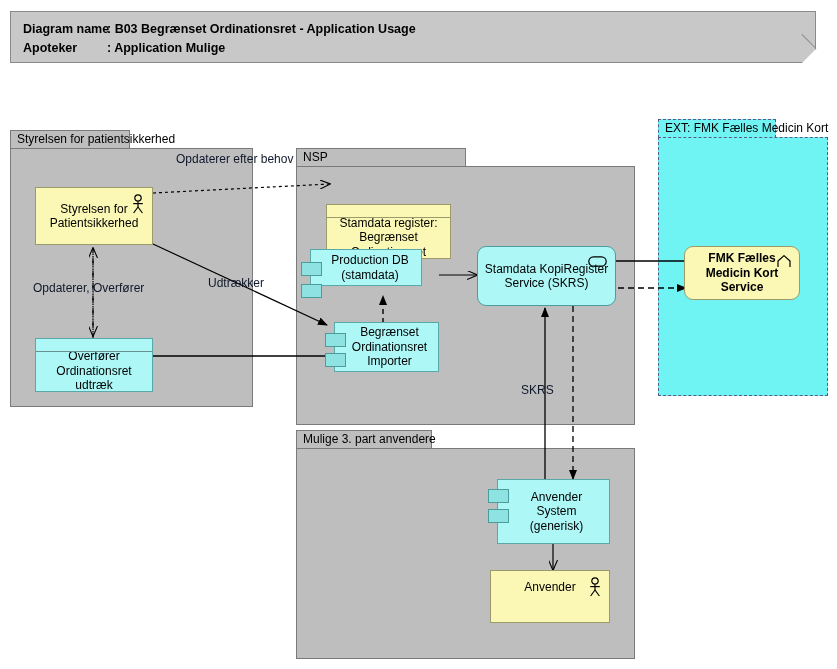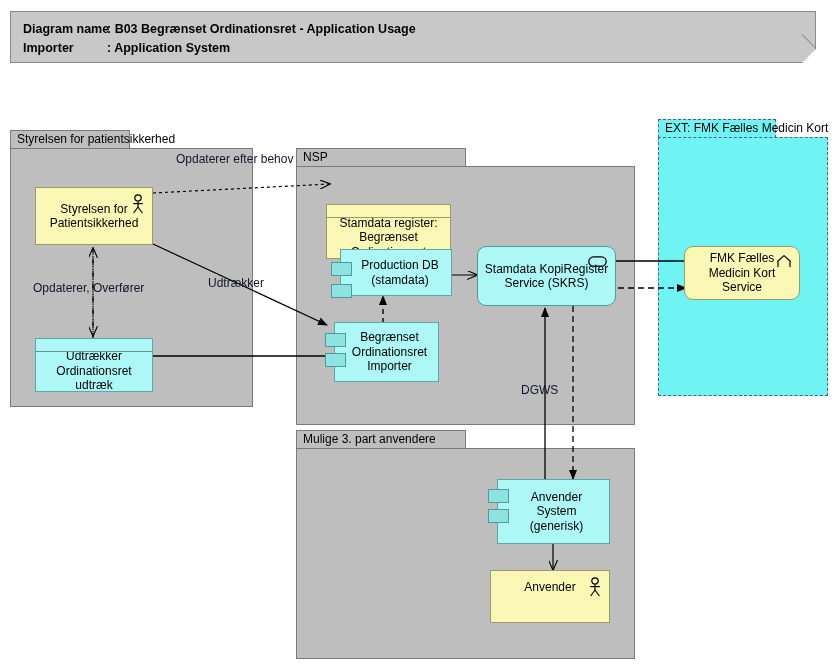--- a/index.html
+++ b/index.html
@@ -96,21 +96,21 @@
 </head>
 <body>
 
 <div id="canvas">
 
   <div class="banner">
     <div class="banner-row r1">
       <span class="banner-lbl w">Diagram name</span><span>: B03 Begrænset Ordinationsret - Application Usage</span>
     </div>
     <div class="banner-row r2">
-      <span class="banner-lbl w">Importer</span><span>: Application System</span>
+      <span class="banner-lbl w">Apoteker</span><span>: Application Mulige</span>
     </div>
     <div class="foldline"></div>
     <div class="fold"></div>
   </div>
 
   <div class="group solid" style="left:10px;top:130px;width:243px;height:277px;">
     <div class="tab" style="width:120px;">Styrelsen for patientsikkerhed</div>
     <div class="body"></div>
   </div>
 
@@ -118,21 +118,21 @@
     <div class="tab" style="width:170px;">NSP</div>
     <div class="body"></div>
   </div>
 
   <div class="group ext" style="left:658px;top:119px;width:170px;height:277px;">
     <div class="tab" style="width:118px;">EXT: FMK Fælles Medicin Kort</div>
     <div class="body"></div>
   </div>
 
   <div class="group solid" style="left:296px;top:430px;width:339px;height:229px;">
-    <div class="tab" style="width:170px;">Mulige 3. part anvendere</div>
+    <div class="tab" style="width:136px;">Mulige 3. part anvendere</div>
     <div class="body"></div>
   </div>
 
   <svg id="wires" viewBox="0 0 837 669" xmlns="http://www.w3.org/2000/svg">
     <defs>
       <marker id="arrowFilled" markerWidth="10" markerHeight="8" refX="9" refY="4" orient="auto" markerUnits="userSpaceOnUse">
         <path d="M0,0 L10,4 L0,8 z" fill="#000"></path>
       </marker>
       <marker id="arrowOpen" markerWidth="11" markerHeight="9" refX="10" refY="4.5" orient="auto" markerUnits="userSpaceOnUse">
         <path d="M0,0 L10.5,4.5 L0,9" fill="none" stroke="#000" stroke-width="1.1"></path>
@@ -161,63 +161,63 @@
     <path d="M545,481 L545,308" fill="none" stroke="#000" stroke-width="1.3" marker-end="url(#arrowFilled)"></path>
 
     <path d="M573,306 L573,479" fill="none" stroke="#000" stroke-width="1.3" stroke-dasharray="6,4" marker-end="url(#arrowFilled)"></path>
 
     <path d="M553,531 L553,570" fill="none" stroke="#000" stroke-width="1.2" marker-end="url(#arrowOpen)"></path>
   </svg>
 
   <div class="edge-label" style="left:176px;top:152px;">Opdaterer efter behov</div>
   <div class="edge-label" style="left:33px;top:281px;">Opdaterer, Overfører</div>
   <div class="edge-label" style="left:208px;top:276px;">Udtrækker</div>
-  <div class="edge-label" style="left:521px;top:383px;">DGWS</div>
+  <div class="edge-label" style="left:521px;top:383px;">SKRS</div>
 
   <div class="node actor-node" style="left:35px;top:187px;width:118px;height:58px;">
     <span class="txt">Styrelsen for Patientsikkerhed</span>
     <svg class="ico ico-actor" viewBox="0 0 14 20">
       <circle cx="7" cy="4" r="3.2" fill="none" stroke="#000" stroke-width="1.2"></circle>
       <line x1="7" y1="7.4" x2="7" y2="13" stroke="#000" stroke-width="1.2"></line>
       <line x1="2.2" y1="9.6" x2="11.8" y2="9.6" stroke="#000" stroke-width="1.2"></line>
       <line x1="7" y1="13" x2="2.6" y2="19" stroke="#000" stroke-width="1.2"></line>
       <line x1="7" y1="13" x2="11.4" y2="19" stroke="#000" stroke-width="1.2"></line>
     </svg>
   </div>
 
   <div class="node artifact-cyan" style="left:35px;top:338px;width:118px;height:54px;">
     <div class="strip"></div>
-    <span class="txt" style="padding-top:12px;">Udtrækker Ordinationsret udtræk</span>
+    <span class="txt" style="padding-top:12px;">Overfører Ordinationsret udtræk</span>
   </div>
 
   <div class="node artifact" style="left:326px;top:183px;width:125px;height:55px;margin-top:21px;">
     <div class="strip"></div>
     <span class="txt" style="padding-top:12px;">Stamdata register: Begrænset Ordinationsret</span>
   </div>
 
-  <div class="node component" style="left:340px;top:249px;width:112px;height:47px;">
+  <div class="node component" style="left:310px;top:249px;width:112px;height:37px;">
     <span class="txt" style="padding-left:14px;">Production DB (stamdata)</span>
     <div class="port p1"></div>
     <div class="port p2"></div>
   </div>
 
-  <div class="node component" style="left:334px;top:322px;width:105px;height:60px;justify-content:flex-end;">
+  <div class="node component" style="left:334px;top:322px;width:105px;height:50px;justify-content:flex-end;">
     <span class="txt" style="padding-left:12px;">Begrænset Ordinationsret Importer</span>
     <div class="port p1" style="top:10px;"></div>
     <div class="port p2" style="top:30px;"></div>
   </div>
 
   <div class="node service" style="left:477px;top:246px;width:139px;height:60px;">
     <span class="txt">Stamdata KopiRegister Service (SKRS)</span>
     <svg class="ico ico-oval" viewBox="0 0 19 11">
       <rect x="0.8" y="0.8" width="17.4" height="9.4" rx="4.7" ry="4.7" fill="none" stroke="#000" stroke-width="1.2"></rect>
     </svg>
   </div>
 
-  <div class="node service-y" style="left:684px;top:246px;width:116px;height:54px;">
+  <div class="node service-y" style="left:684px;top:246px;width:116px;height:54px;font-weight:bold;">
     <span class="txt">FMK Fælles Medicin Kort Service</span>
     <svg class="ico ico-chev" viewBox="0 0 16 15">
       <path d="M2,13 L2,7 L8,1.6 L14,7 L14,13" fill="none" stroke="#000" stroke-width="1.2" stroke-linejoin="round"></path>
     </svg>
   </div>
 
   <div class="node component" style="left:497px;top:479px;width:113px;height:65px;">
     <span class="txt" style="padding-left:12px;">Anvender System (generisk)</span>
     <div class="port p1" style="top:9px;"></div>
     <div class="port p2" style="top:29px;"></div>

